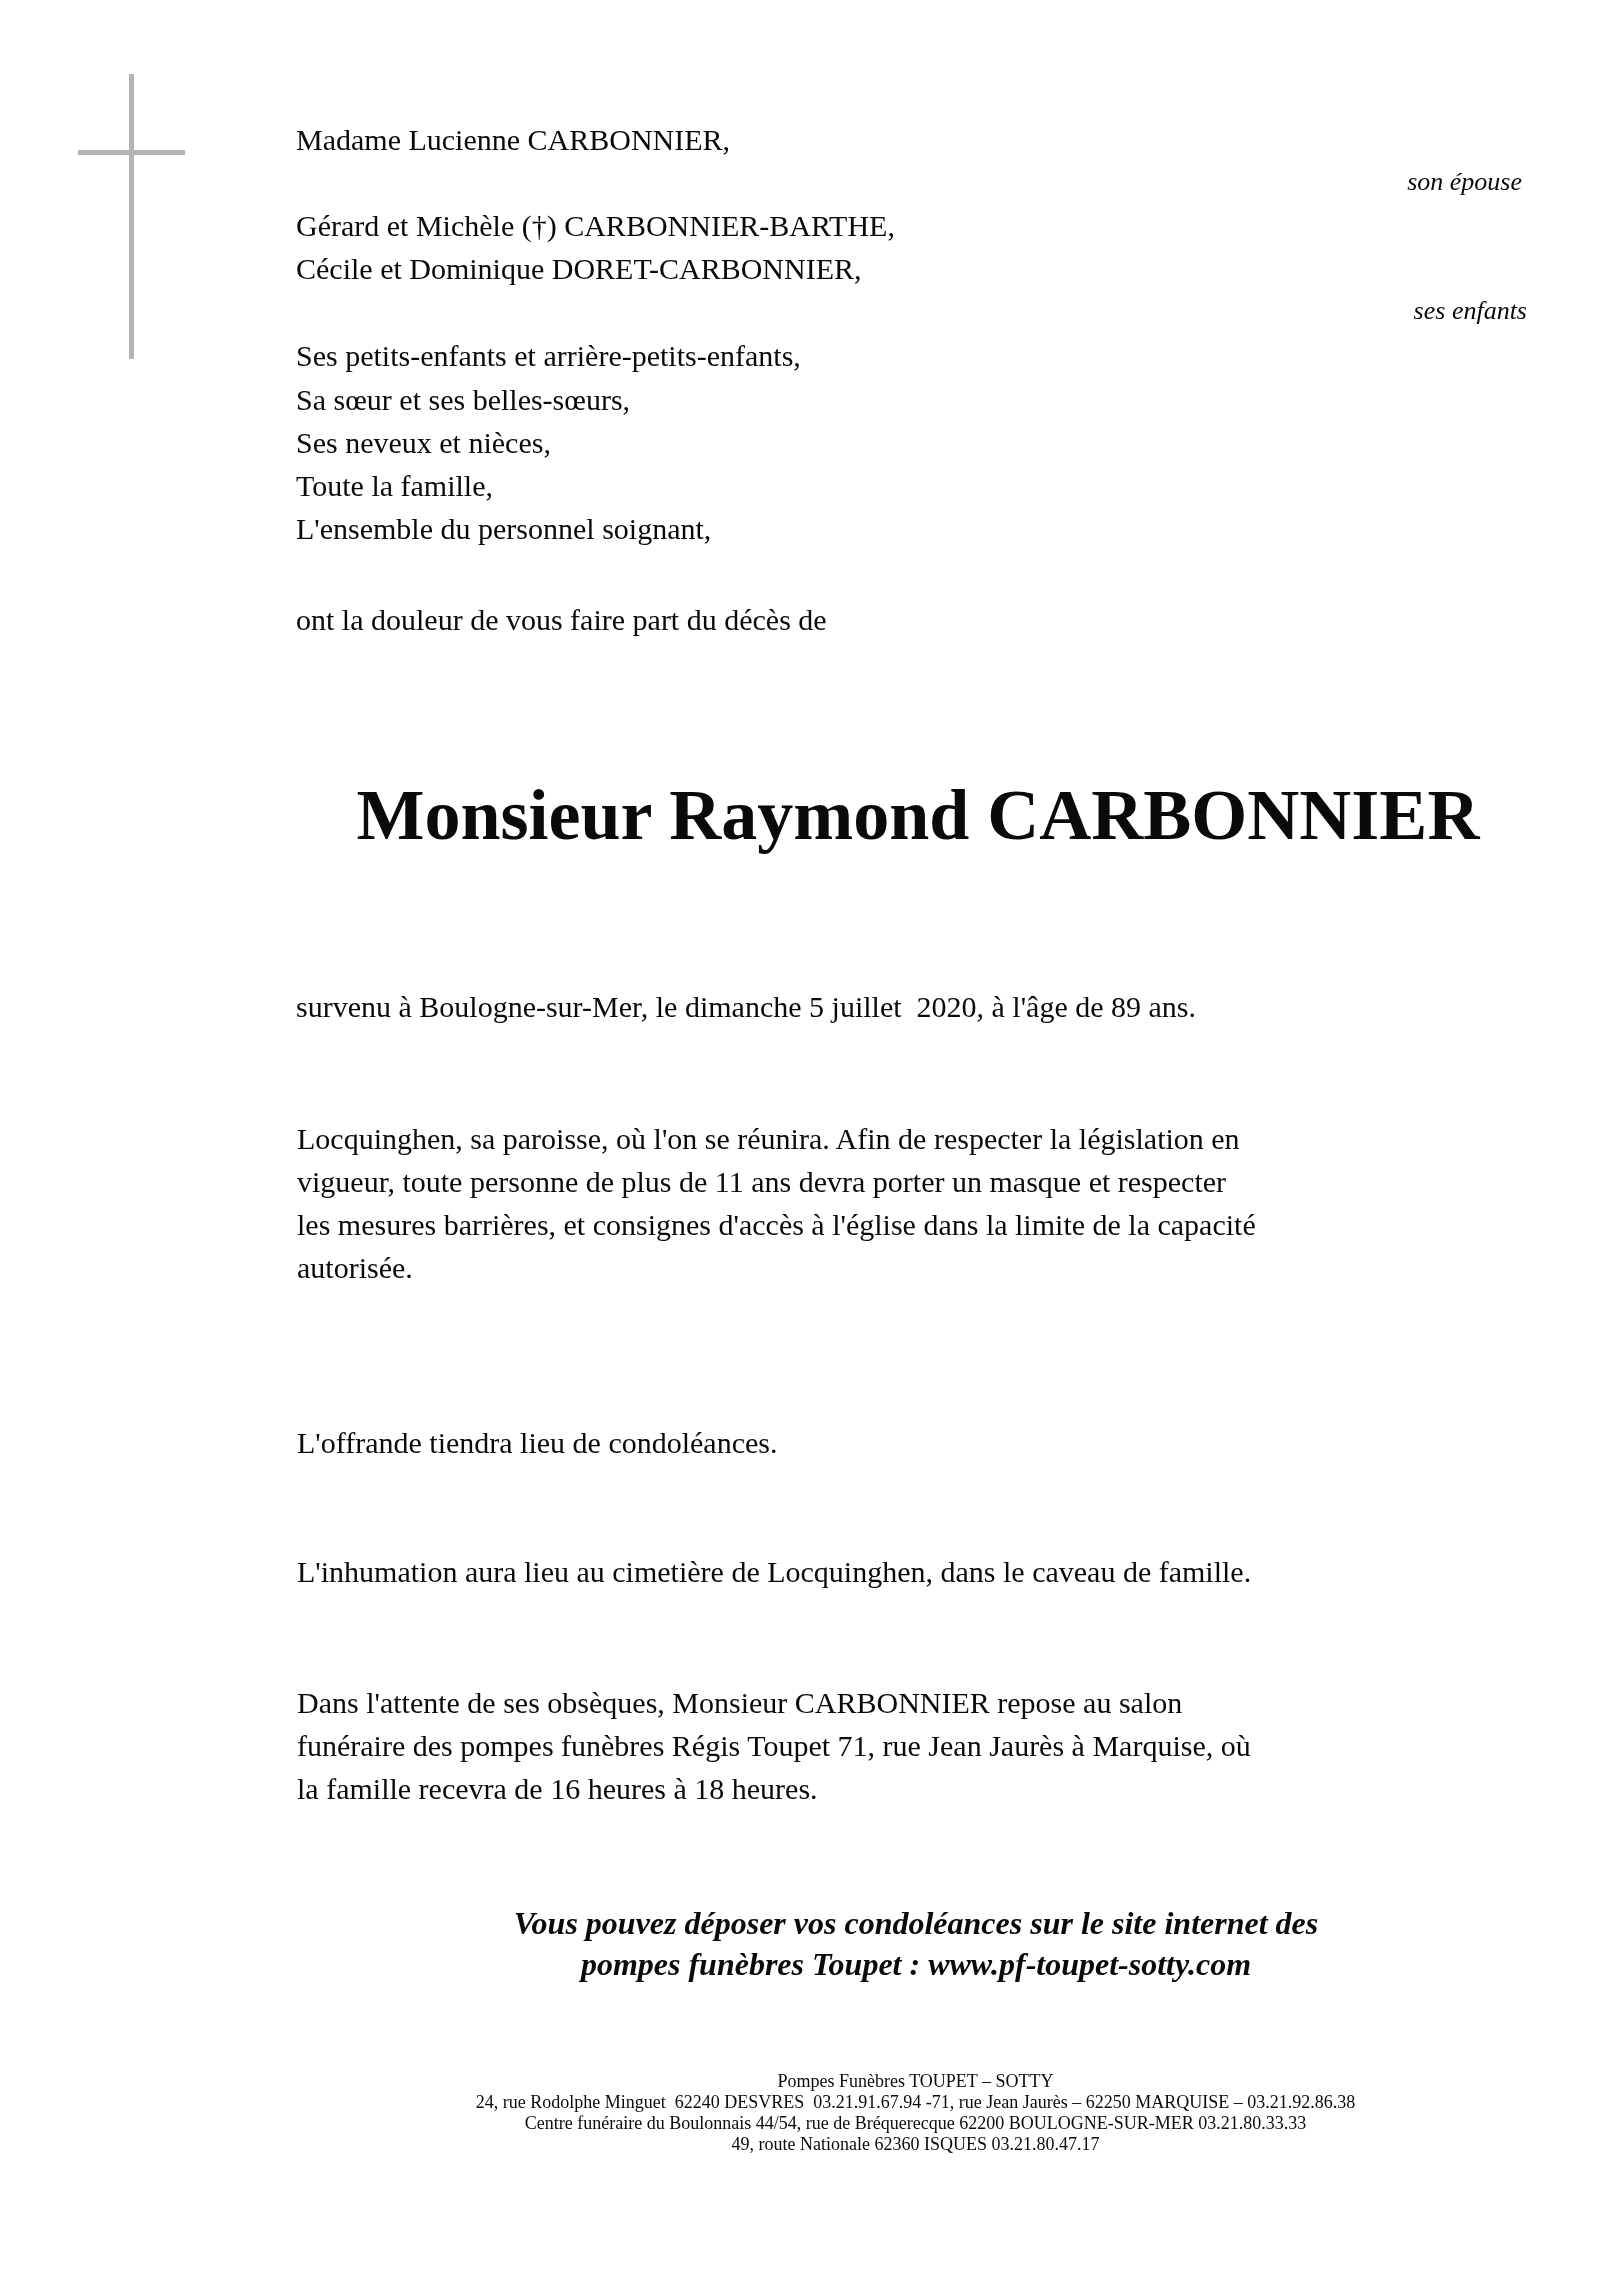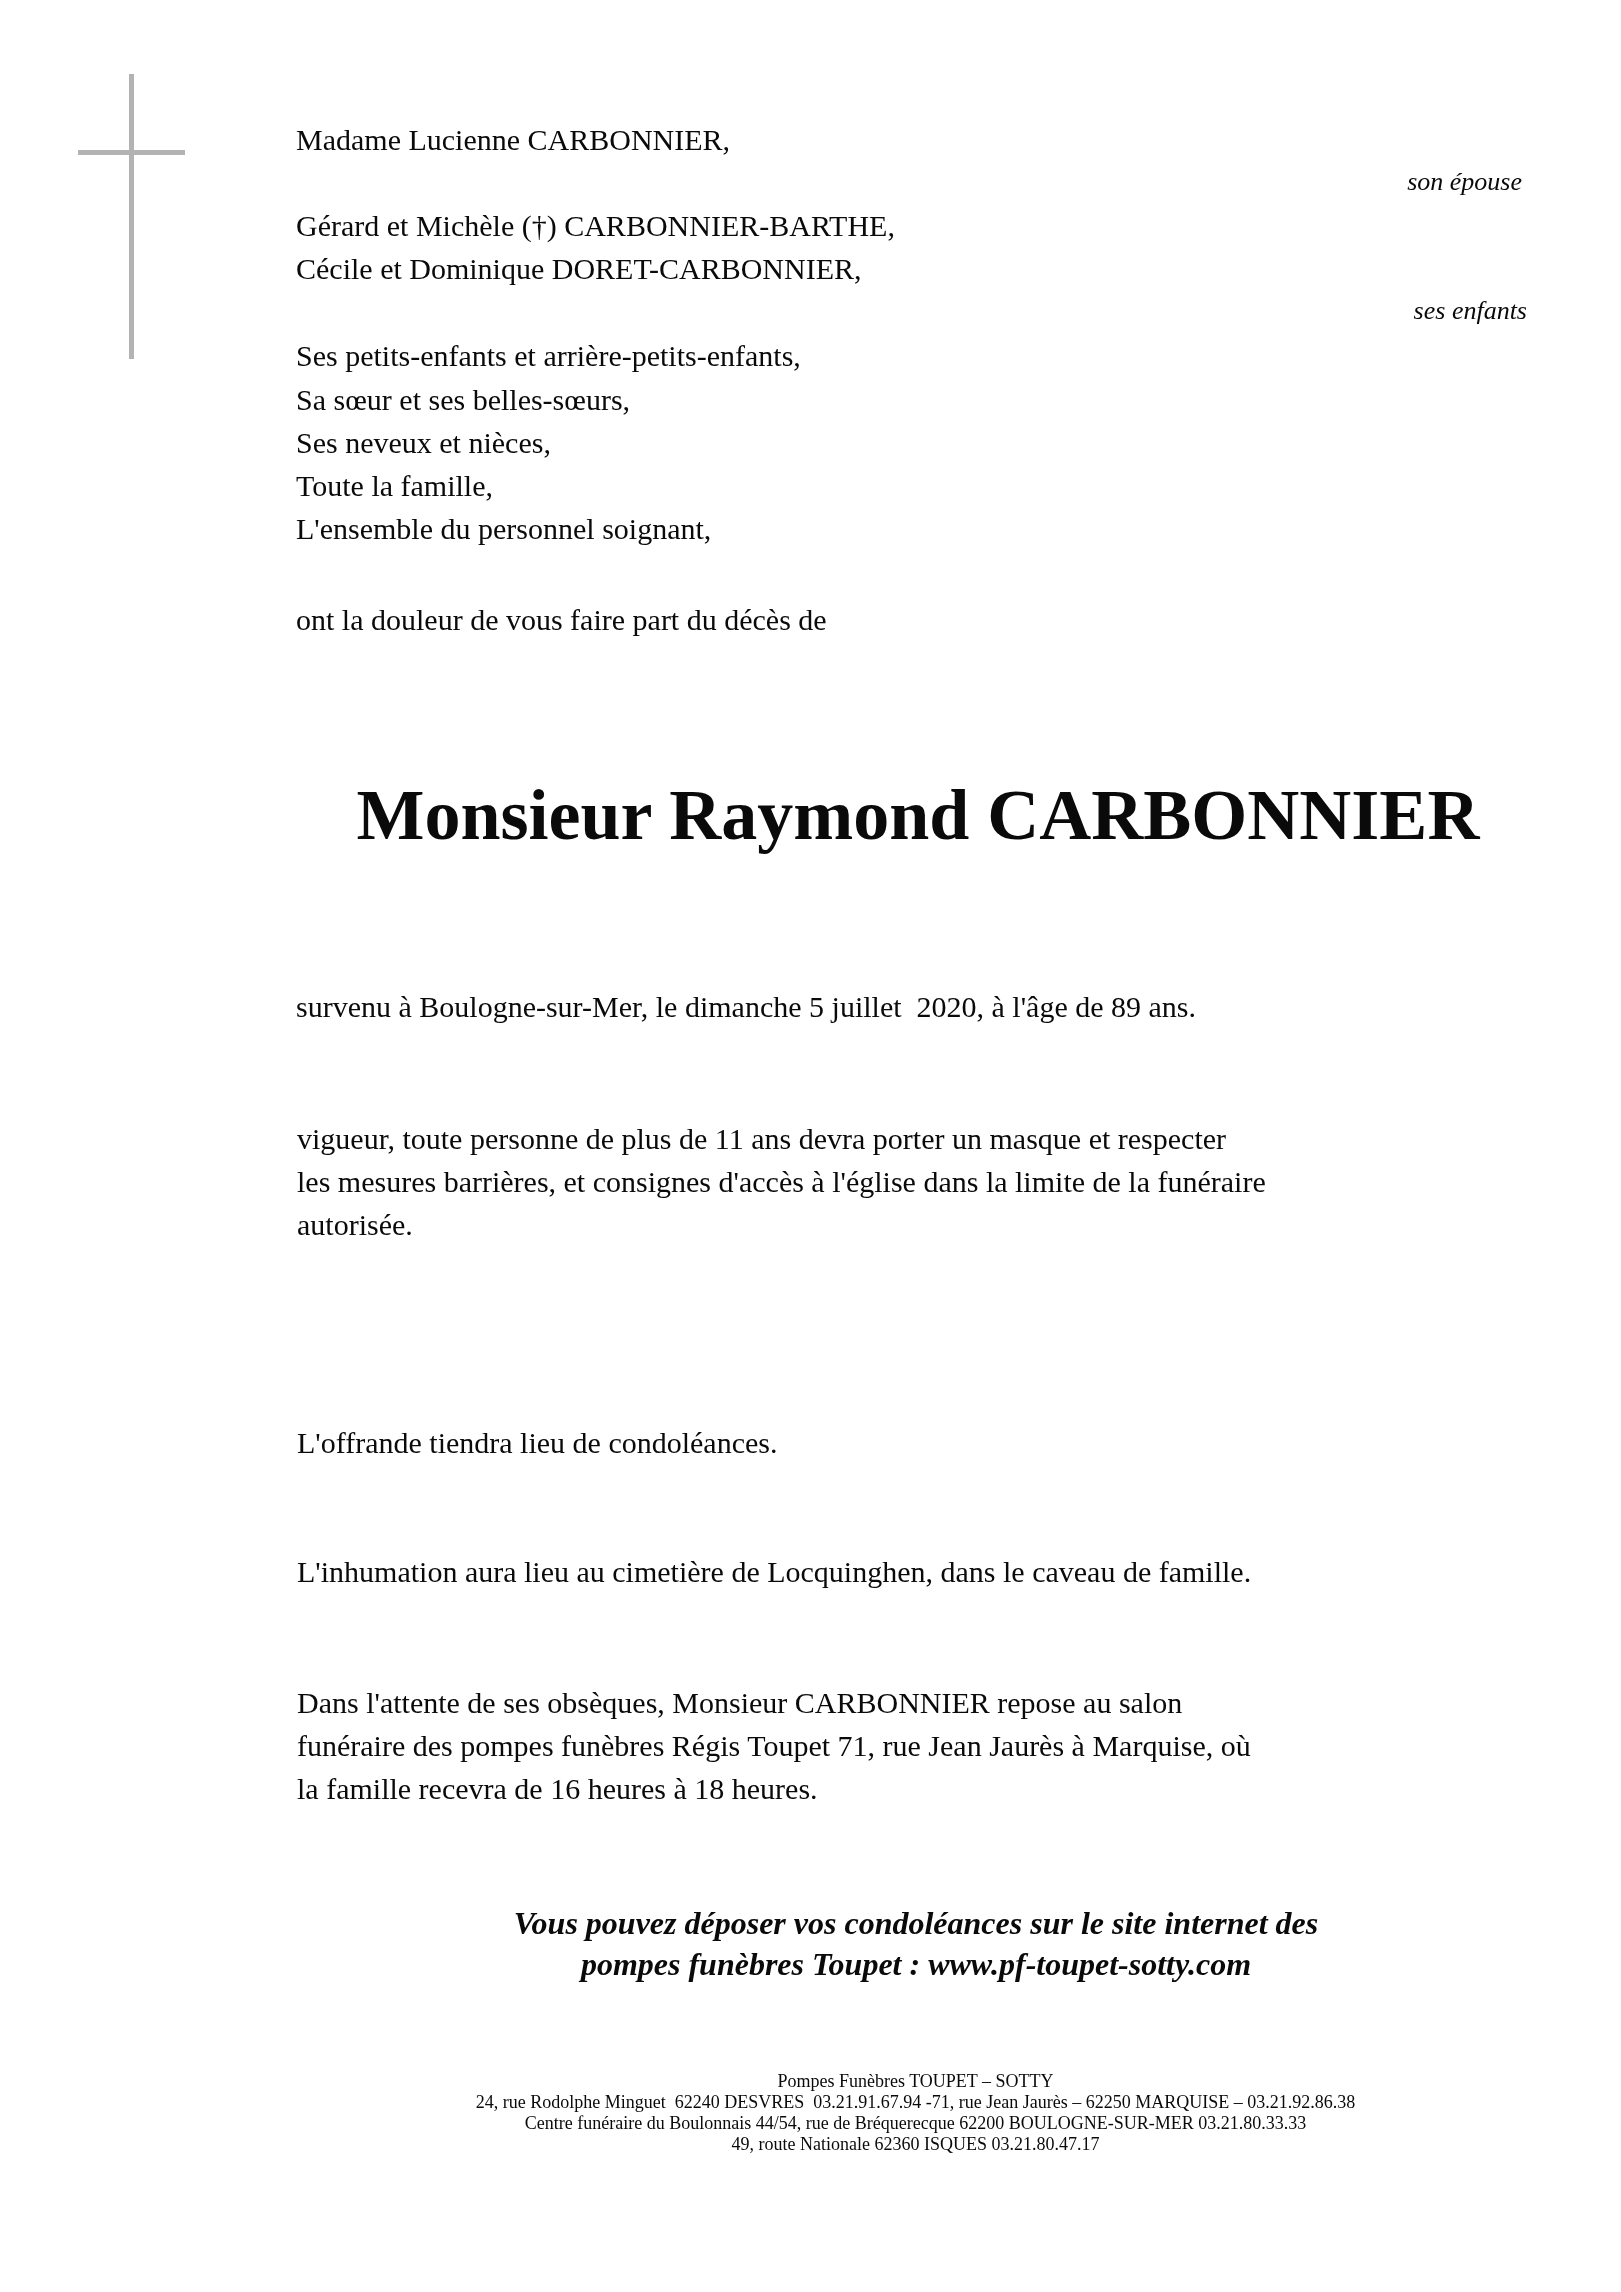--- a/index.html
+++ b/index.html
@@ -43,22 +43,23 @@
 <div class="abs body-line" style="left:296px; top:471px;">Toute la famille,</div>
 <div class="abs body-line" style="left:296px; top:514px;">L'ensemble du personnel soignant,</div>
 
 <div class="abs body-line" style="left:296px; top:605px;">ont la douleur de vous faire part du décès de</div>
 
 <div class="title">Monsieur Raymond CARBONNIER</div>
 
 <div class="abs body-line" style="left:296px; top:992px;">survenu à Boulogne-sur-Mer, le dimanche 5 juillet  2020, à l'âge de 89 ans.</div>
 
 <div class="para" style="top:1117px;">
+  <span>Locquinghen, sa paroisse, où l'on se réunira. Afin de respecter la législation en</span>
   <span>vigueur, toute personne de plus de 11 ans devra porter un masque et respecter</span>
-  <span>les mesures barrières, et consignes d'accès à l'église dans la limite de la funéraire</span>
+  <span>les mesures barrières, et consignes d'accès à l'église dans la limite de la capacité</span>
   <span style="text-align:left;">autorisée.</span>
 </div>
 
 <div class="abs body-line" style="left:297px; top:1428px;">L'offrande tiendra lieu de condoléances.</div>
 <div class="abs body-line" style="left:297px; top:1557px;">L'inhumation aura lieu au cimetière de Locquinghen, dans le caveau de famille.</div>
 
 <div class="para" style="top:1681px;">
   <span>Dans l'attente de ses obsèques, Monsieur CARBONNIER  repose au salon</span>
   <span>funéraire des pompes funèbres Régis Toupet 71, rue Jean Jaurès à Marquise, où</span>
   <span style="text-align:center;">la famille recevra de 16 heures à 18 heures.</span>

